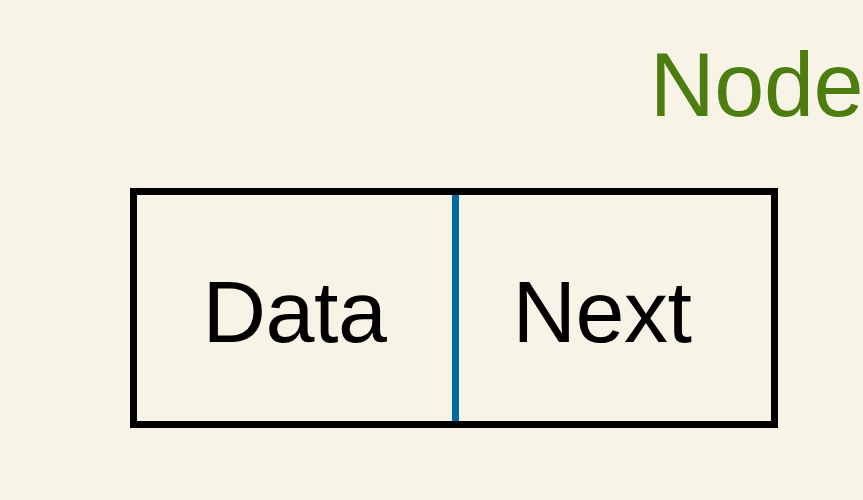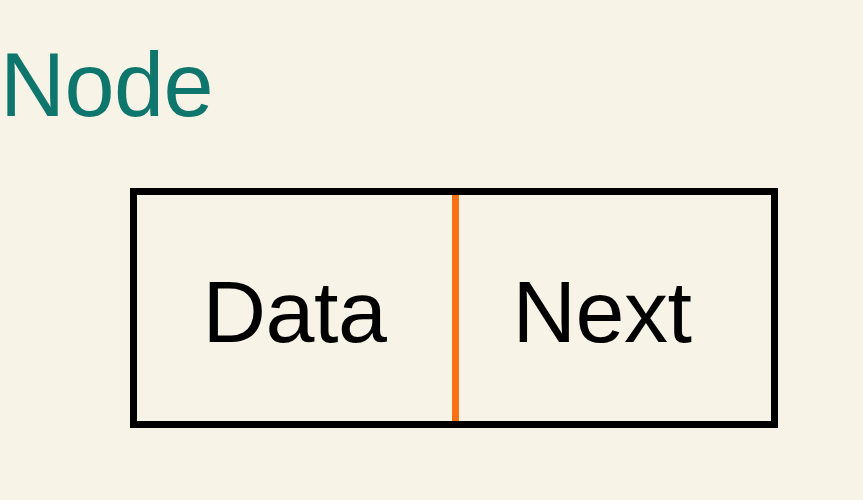--- a/index.html
+++ b/index.html
@@ -21,25 +21,25 @@
     height: 500px;
     background: #f7f4e7;
   }
 
   
   .diagram-title {
     position: absolute;
     left: 0;
     top: 36px;
     width: 863px;
-    text-align: left;
+    text-align: right;
     font-size: 90px;
     line-height: 98px;
     font-weight: 400;
-    color: #0f766e;
+    color: #4d7c0f;
     letter-spacing: -0.5px;
     white-space: nowrap;
   }
   
   .diagram-title > span {
     position: relative;
     left: 0px;
   }
 
   
@@ -61,21 +61,21 @@
     flex: 0 0 auto;
     height: 100%;
     display: flex;
     align-items: center;
     justify-content: center;
     box-sizing: border-box;
   }
 
   .node-field-data {
     width: 322px;
-    border-right: 7px solid #f97316;
+    border-right: 7px solid #0369a1;
   }
 
   .node-field-next {
     width: 286px;
   }
 
   .field-label {
     font-size: 88px;
     line-height: 88px;
     font-weight: 400;

